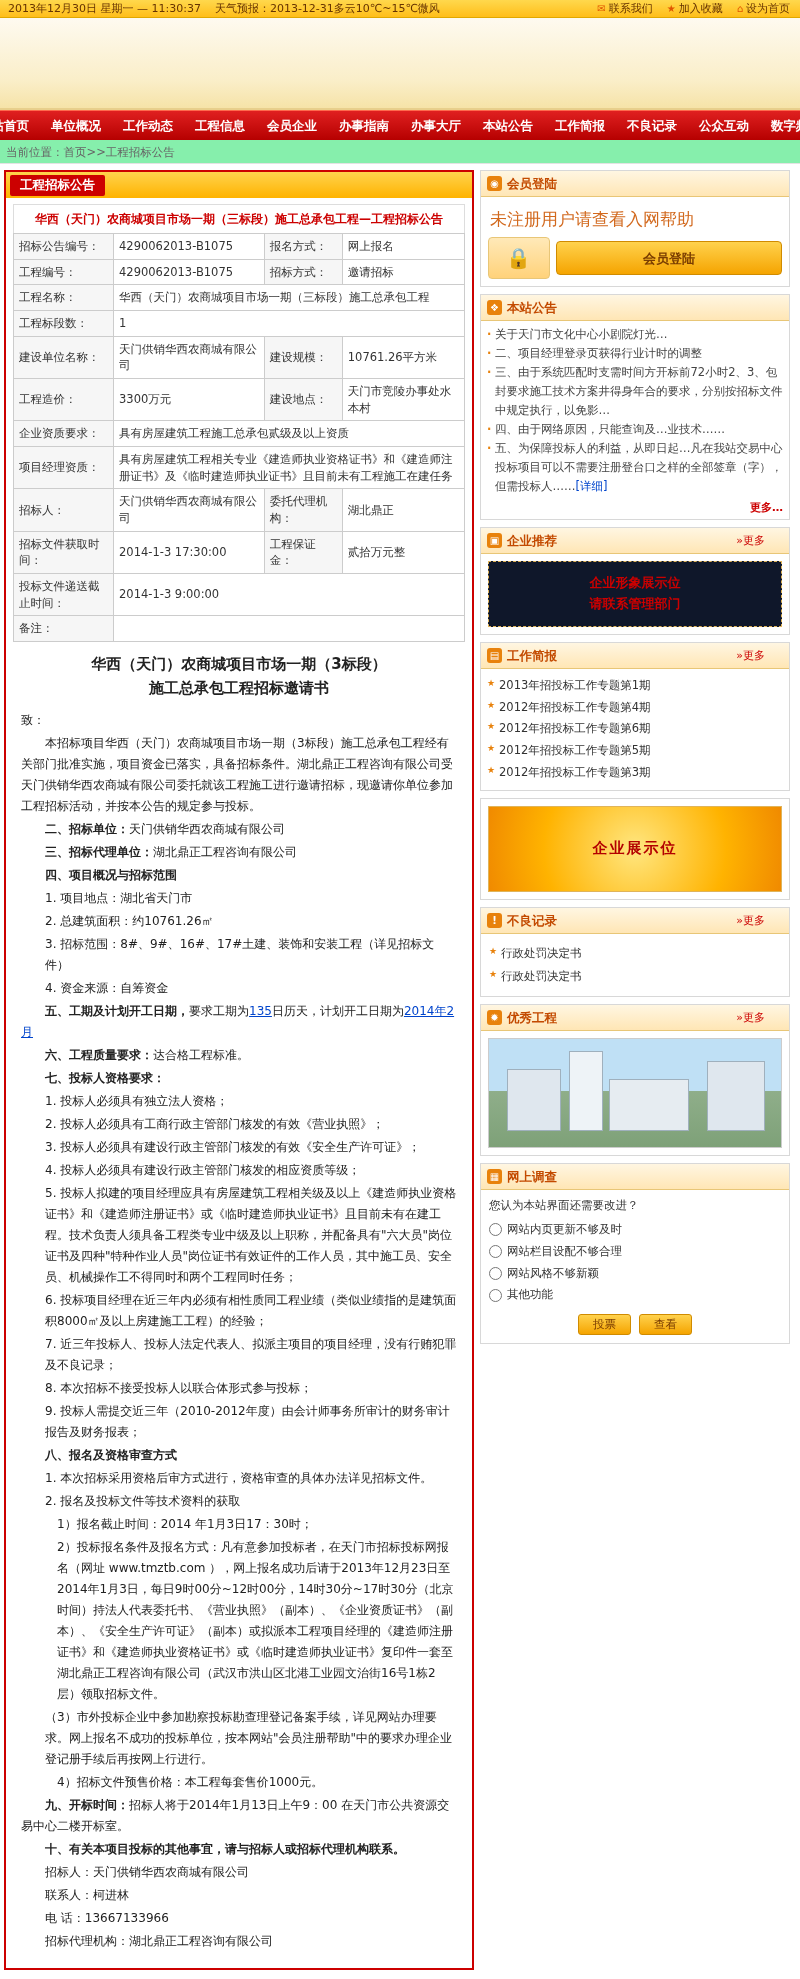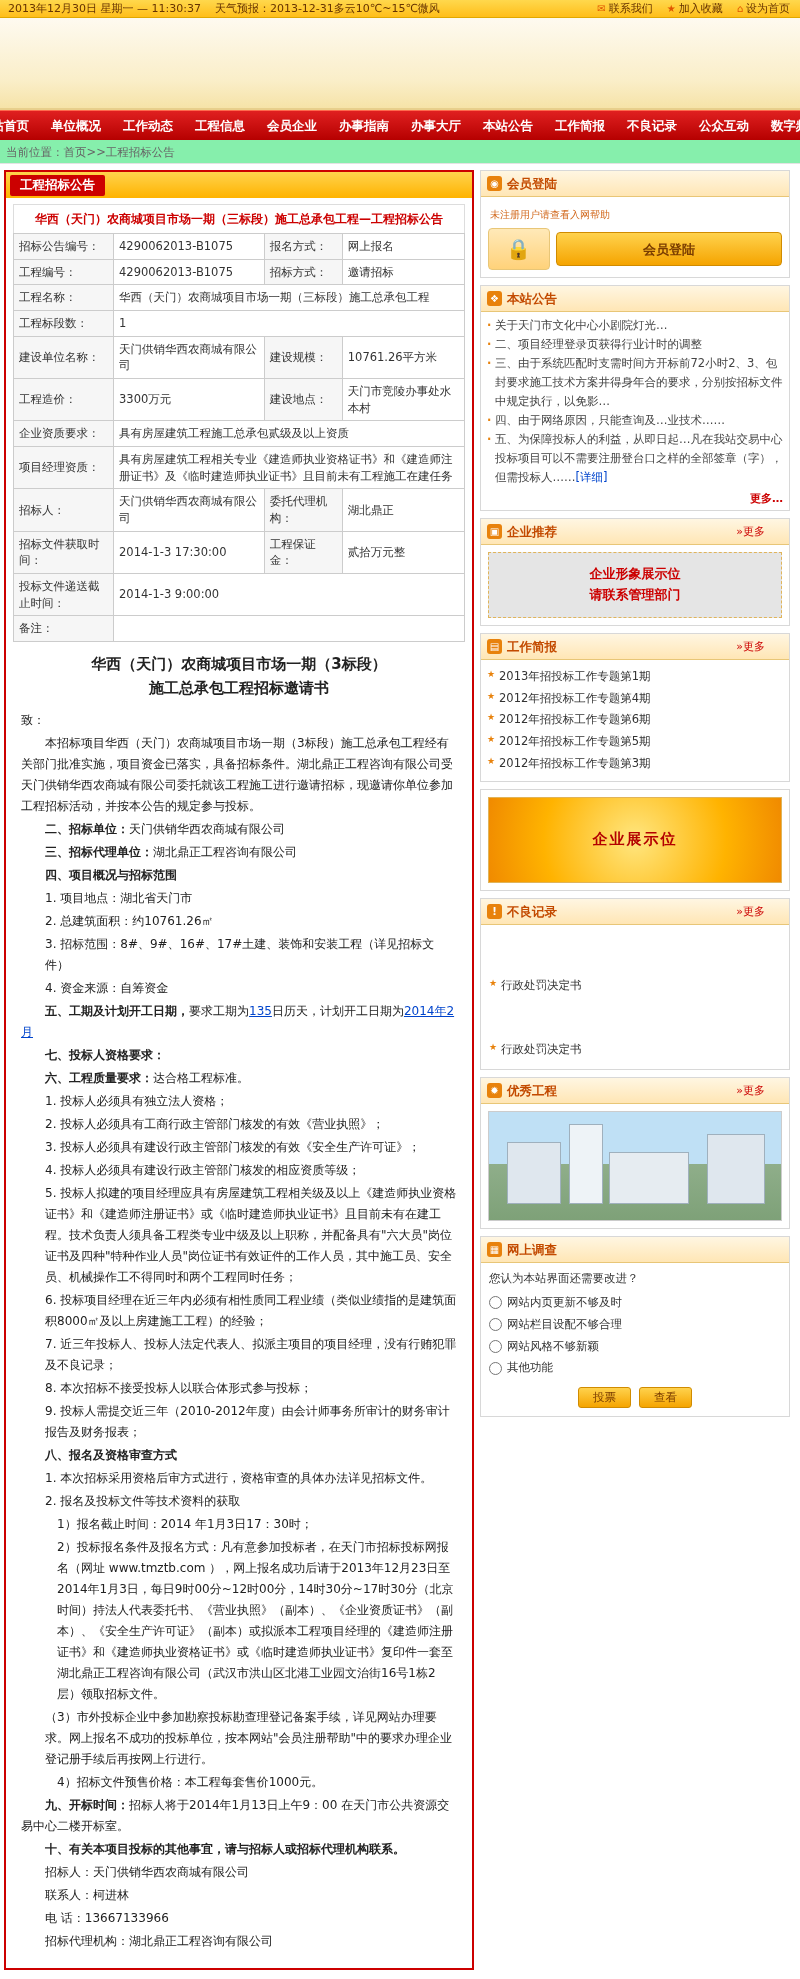--- a/index.html
+++ b/index.html
@@ -114,21 +114,21 @@
     font-weight: bold; color: #c34a00; font-size: 12.5px;
   }
   .side-hd .ico, .login-hd .ico {
     position: absolute; left: 6px; top: 5px;
     width: 15px; height: 15px; border-radius: 3px;
     background: #e8820c; color:#fff; font-size:10px; line-height:15px; text-align:center;
   }
   .side-hd .more { position: absolute; right: 24px; top:0; font-weight: normal; font-size: 11px; color:#cc0000; text-decoration:none;}
   .side-body { padding: 7px; }
 
-  .login-note { font-size: 10px; color: #d2691e; padding: 4px 0 6px 2px; }
+  .login-note { font-size: 17px; color: #d2691e; padding: 4px 0 6px 2px; }
   .login-row { display: flex; align-items: center; gap: 6px; }
   .login-mascot {
     width: 62px; height: 42px; border-radius: 4px;
     background: linear-gradient(#ffe9b8,#ffd27a);
     border:1px solid #e8c677;
     display:flex;align-items:center;justify-content:center;font-size:20px;color:#c06a00;
   }
   .login-btn {
     flex:1; height: 34px; line-height:34px; text-align:center;
     background: linear-gradient(#ffd24d,#f5a400);
@@ -141,36 +141,36 @@
   .notice-list li:before { content:"·"; position:absolute; left:2px; color:#e8820c; font-weight:bold;}
   .notice-list a { color:#444; text-decoration:none;}
   .notice-list .detail { color:#0044cc; }
   .more-right { text-align: right; padding: 2px 6px 4px 0; font-size: 11px; }
   .more-right a { color:#cc0000; text-decoration:none;font-weight:bold; }
 
   .ad-box {
     height: 66px; border: 1px dashed #e0b45a; margin: 7px;
     display:flex; align-items:center; justify-content:center; text-align:center;
     color:#cc0000; font-weight:bold; font-size:13px; line-height:1.6;
-    background: #e5e5e5;
+    background: #0f172a;
   }
 
   .work-list { list-style:none; margin:0; padding:6px 6px 6px 6px; font-size:11.5px; line-height:1.9;}
   .work-list li { padding-left: 12px; position: relative; color:#333; }
   .work-list li:before { content:"★"; position:absolute; left:0; top:0; color:#e8820c; font-size:9px;}
 
   .show-box {
     margin:7px; height: 86px; border:1px solid #e0b45a;
     background: radial-gradient(circle at 50% 50%, #ffe680, #ffb300 60%, #f08a00);
     display:flex;align-items:center;justify-content:center;
     color:#b30000;font-weight:bold;font-size:15px; letter-spacing:2px;
   }
 
   .bad-list { list-style:none;margin:0;padding:8px 8px; font-size:11.5px; line-height:2;}
-  .bad-list li { padding-left:12px; position:relative;margin-top:41px;}
+  .bad-list li { padding-left:12px; position:relative;}
   .bad-list li:before{content:"★";position:absolute;left:0;color:#e8820c;font-size:9px;}
 
   .photo {
     margin:7px; height:110px; border:1px solid #ccc;
     background: linear-gradient(#bfe0f5 0%, #bfe0f5 48%, #8fae8a 48%, #7ea178 100%);
     position:relative; overflow:hidden;
   }
   .photo .b1 { position:absolute; left:18px; bottom:16px; width:54px; height:62px; background:#dfe7ee; border:1px solid #9fb0bd;}
   .photo .b2 { position:absolute; left:80px; bottom:16px; width:34px; height:80px; background:#eef3f7; border:1px solid #9fb0bd;}
   .photo .b3 { position:absolute; left:120px; bottom:16px; width:80px; height:52px; background:#e6ecf1; border:1px solid #9fb0bd;}
@@ -319,22 +319,22 @@
             <p class="ind1">本招标项目华西（天门）农商城项目市场一期（3标段）施工总承包工程经有关部门批准实施，项目资金已落实，具备招标条件。湖北鼎正工程咨询有限公司受天门供销华西农商城有限公司委托就该工程施工进行邀请招标，现邀请你单位参加工程招标活动，并按本公告的规定参与投标。</p>
 
             <p class="ind1"><span class="h2">二、招标单位：</span><span>天门供销华西农商城有限公司</span></p>
             <p class="ind1"><span class="h2">三、招标代理单位：</span><span>湖北鼎正工程咨询有限公司</span></p>
             <p class="ind1 h2">四、项目概况与招标范围</p>
             <p class="ind2">1. 项目地点：湖北省天门市</p>
             <p class="ind2">2. 总建筑面积：约10761.26㎡</p>
             <p class="ind2">3. 招标范围：8#、9#、16#、17#土建、装饰和安装工程（详见招标文件）</p>
             <p class="ind2">4. 资金来源：自筹资金</p>
             <p class="ind1"><span class="h2">五、工期及计划开工日期，</span><span>要求工期为</span><span class="u blue">135</span><span>日历天，计划开工日期为</span><span class="u blue">2014年2月</span></p>
+            <p class="ind1"><span class="h2">六、工程质量要求：</span><span>达合格工程标准。</span></p>
             <p class="ind1 h2">七、投标人资格要求：</p>
-            <p class="ind1"><span class="h2">六、工程质量要求：</span><span>达合格工程标准。</span></p>
             <p class="ind2">1. 投标人必须具有独立法人资格；</p>
             <p class="ind2">2. 投标人必须具有工商行政主管部门核发的有效《营业执照》；</p>
             <p class="ind2">3. 投标人必须具有建设行政主管部门核发的有效《安全生产许可证》；</p>
             <p class="ind2">4. 投标人必须具有建设行政主管部门核发的相应资质等级；</p>
             <p class="ind2">5. 投标人拟建的项目经理应具有房屋建筑工程相关级及以上《建造师执业资格证书》和《建造师注册证书》或《临时建造师执业证书》且目前未有在建工程。技术负责人须具备工程类专业中级及以上职称，并配备具有"六大员"岗位证书及四种"特种作业人员"岗位证书有效证件的工作人员，其中施工员、安全员、机械操作工不得同时和两个工程同时任务；</p>
             <p class="ind2">6. 投标项目经理在近三年内必须有相性质同工程业绩（类似业绩指的是建筑面积8000㎡及以上房建施工工程）的经验；</p>
             <p class="ind2">7. 近三年投标人、投标人法定代表人、拟派主项目的项目经理，没有行贿犯罪及不良记录；</p>
             <p class="ind2">8. 本次招标不接受投标人以联合体形式参与投标；</p>
             <p class="ind2">9. 投标人需提交近三年（2010-2012年度）由会计师事务所审计的财务审计报告及财务报表；</p>
             <p class="ind1 h2">八、报名及资格审查方式</p>

